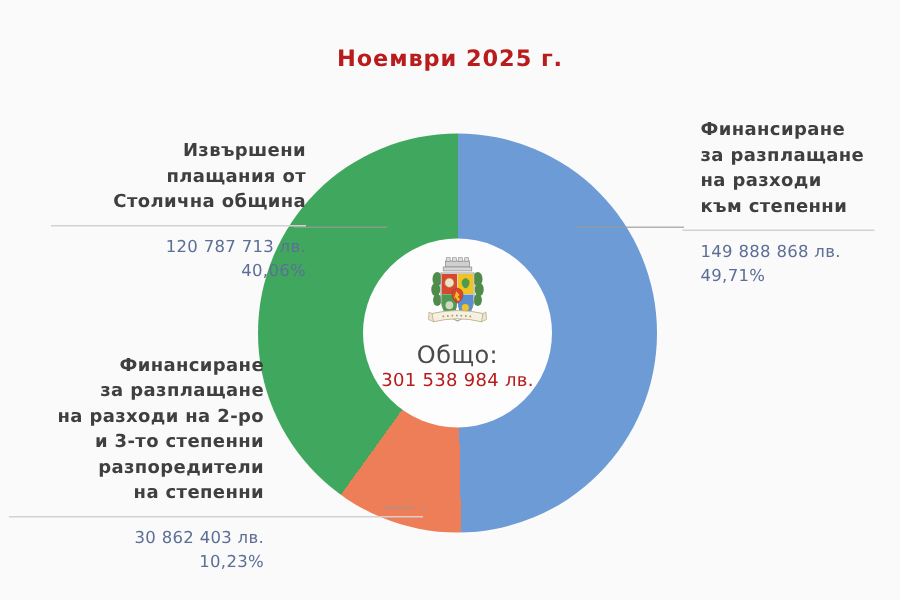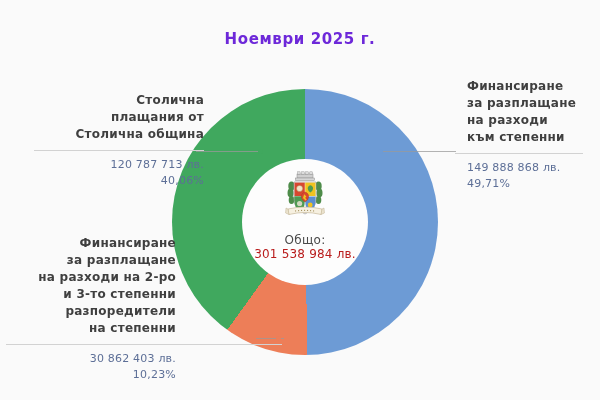--- a/index.html
+++ b/index.html
@@ -11,21 +11,21 @@
     overflow:hidden;
   }
 
   
   #title {
     position:absolute;
     top:30px; left:0; width:600px;
     text-align:center;
     font-size:15px;
     font-weight:bold;
-    color:#6d28d9;
+    color:#b91c1c;
     letter-spacing:0.6px;
   }
 
   
   #donut-wrap {
     position:absolute;
     left:172px; top:89px;
     width:266px; height:266px;
   }
   #donut-ring {
@@ -39,22 +39,22 @@
     border-radius:50%;
     background:#fdfdfd;
     display:flex;
     flex-direction:column;
     align-items:center;
     justify-content:flex-start;
     padding-top:12px;
   }
   #crest { width:44px; height:50px; display:block; }
   #center-total-label {
-    margin-top:12px;
-    font-size:12px;
+    margin-top:6px;
+    font-size:16px;
     color:#4a4a4a;
     letter-spacing:0.3px;
   }
   #center-total-value {
     font-size:12px;
     color:#b91c1c;
     letter-spacing:0.2px;
     white-space:nowrap;
   }
 
@@ -172,21 +172,21 @@
 
 <div class="leader" id="leader-green"></div>
 <div class="dot" id="dot-green" style="background: rgb(64, 168, 94);"></div>
 <div class="leader" id="leader-blue"></div>
 <div class="dot" id="dot-blue" style="background: rgb(109, 155, 213);"></div>
 <div class="leader" id="leader-orange"></div>
 <div class="dot" id="dot-orange" style="background: rgb(237, 126, 88);"></div>
 
 <div class="callout" id="callout-green">
   <div class="ttl">
-    <div>Столична</div>
+    <div>Извършени</div>
     <div>плащания от</div>
     <div>Столична община</div>
   </div>
   <div class="rule"></div>
   <div class="val">120 787 713 лв.</div>
   <div class="val">40,06%</div>
 </div>
 
 <div class="callout" id="callout-blue">
   <div class="ttl">

